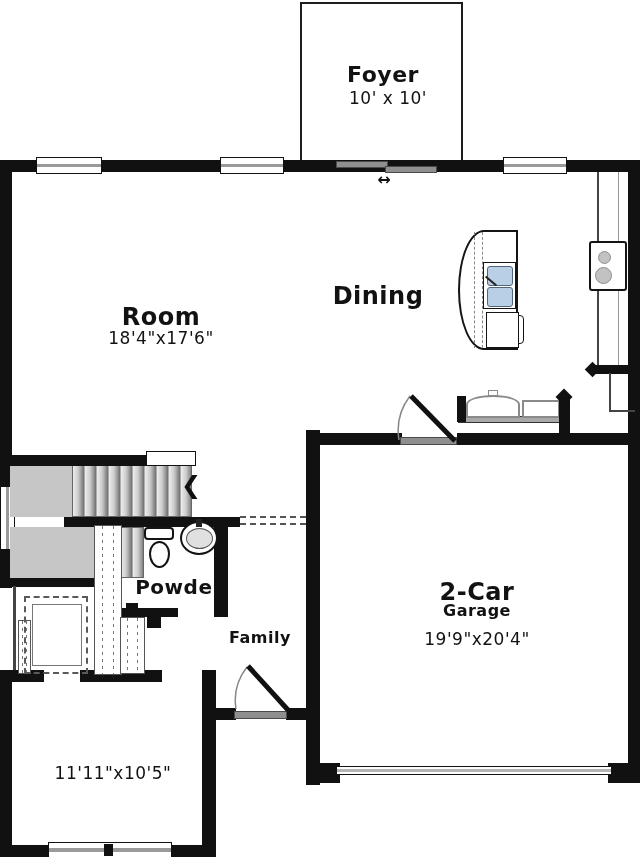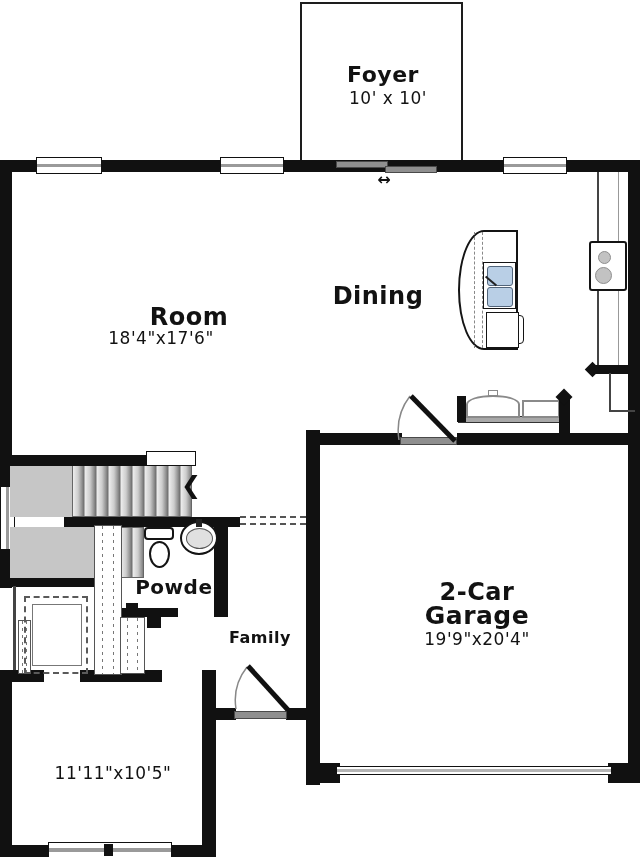--- a/index.html
+++ b/index.html
@@ -135,23 +135,23 @@
   <div class="fixture" style="left:518px;top:315px;width:6px;height:29px;border-width:1px;border-radius:0 4px 4px 0;"></div>
 
   <div style="position:absolute;left:458px;top:416px;width:102px;height:7px;background:#a8a8a8;border-top:1px solid #333;border-bottom:1px solid #333;box-sizing:border-box;"></div>
   <div class="wall" style="left:457px;top:396px;width:9px;height:26px;"></div>
   <div style="position:absolute;left:466px;top:395px;width:54px;height:23px;background:#fff;border:2px solid #8a8a8a;box-sizing:border-box;border-radius:50% 50% 0 0/40% 40% 0 0;"></div>
   <div style="position:absolute;left:488px;top:390px;width:10px;height:6px;background:#fff;border:1px solid #8a8a8a;box-sizing:border-box;"></div>
   <div style="position:absolute;left:522px;top:400px;width:38px;height:18px;background:#fff;border:2px solid #8a8a8a;box-sizing:border-box;"></div>
   <div class="wall" style="left:559px;top:398px;width:11px;height:37px;"></div>
   <div class="diamond" style="left:558px;top:391px;width:12px;height:12px;"></div>
 
-  <div class="lbl" style="left:161px;top:303px;font-size:24px;margin-left:28px;">Room</div>
+  <div class="lbl" style="left:161px;top:303px;font-size:24px;">Room</div>
   <div class="lbl dims" style="left:161px;top:328px;font-size:17px;">18'4"x17'6"</div>
   <div class="lbl" style="left:378px;top:282px;font-size:24px;">Dining</div>
   <div class="lbl" style="left:477px;top:578px;font-size:24px;">2-Car</div>
-  <div class="lbl" style="left:477px;top:601px;font-size:25px;">Garage</div>
+  <div class="lbl" style="left:477px;top:601px;font-size:16px;">Garage</div>
   <div class="lbl dims" style="left:477px;top:629px;font-size:17px;">19'9"x20'4"</div>
   <div class="lbl" style="left:179px;top:575px;font-size:20px;">Powder</div>
   <div class="lbl" style="left:260px;top:628px;font-size:16px;">Family</div>
   <div class="lbl dims" style="left:113px;top:763px;font-size:17px;">11'11"x10'5"</div>
 
 </div>
 
 </body></html>

